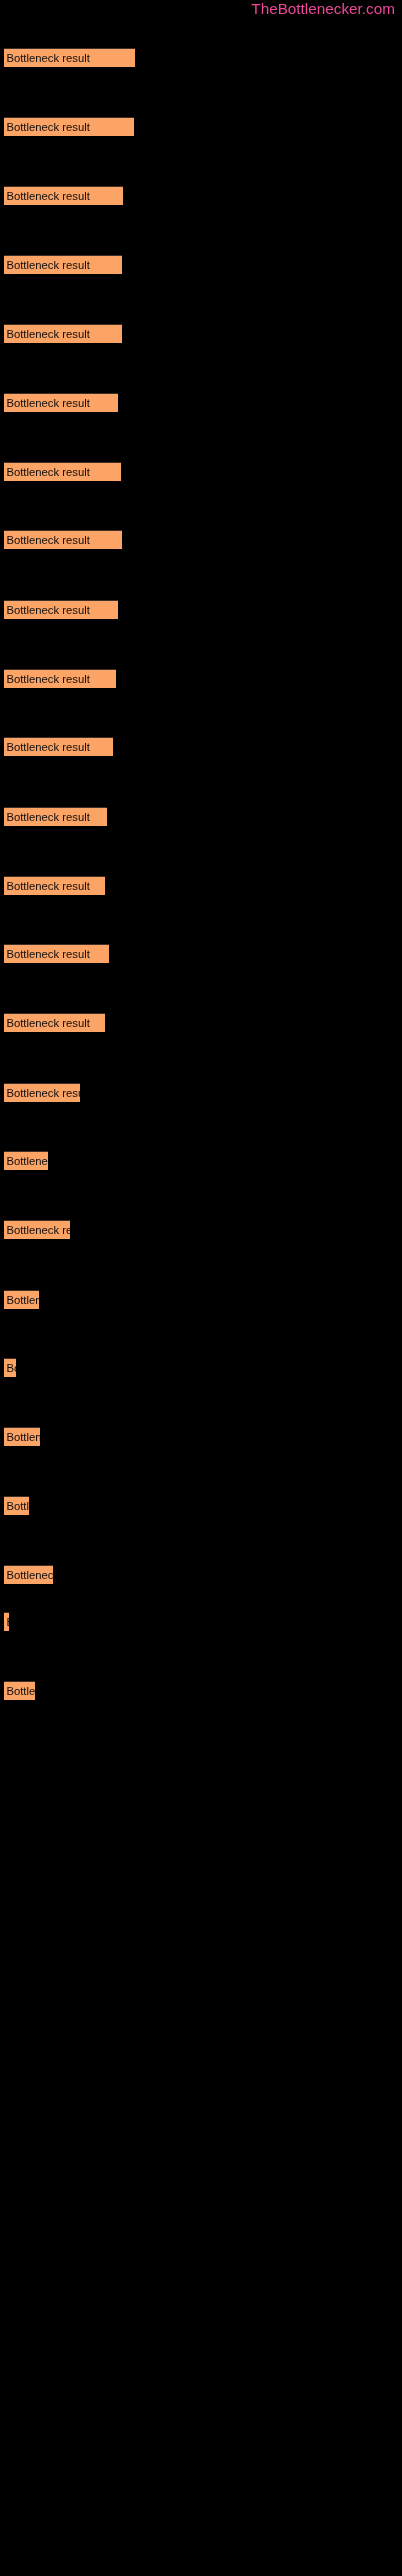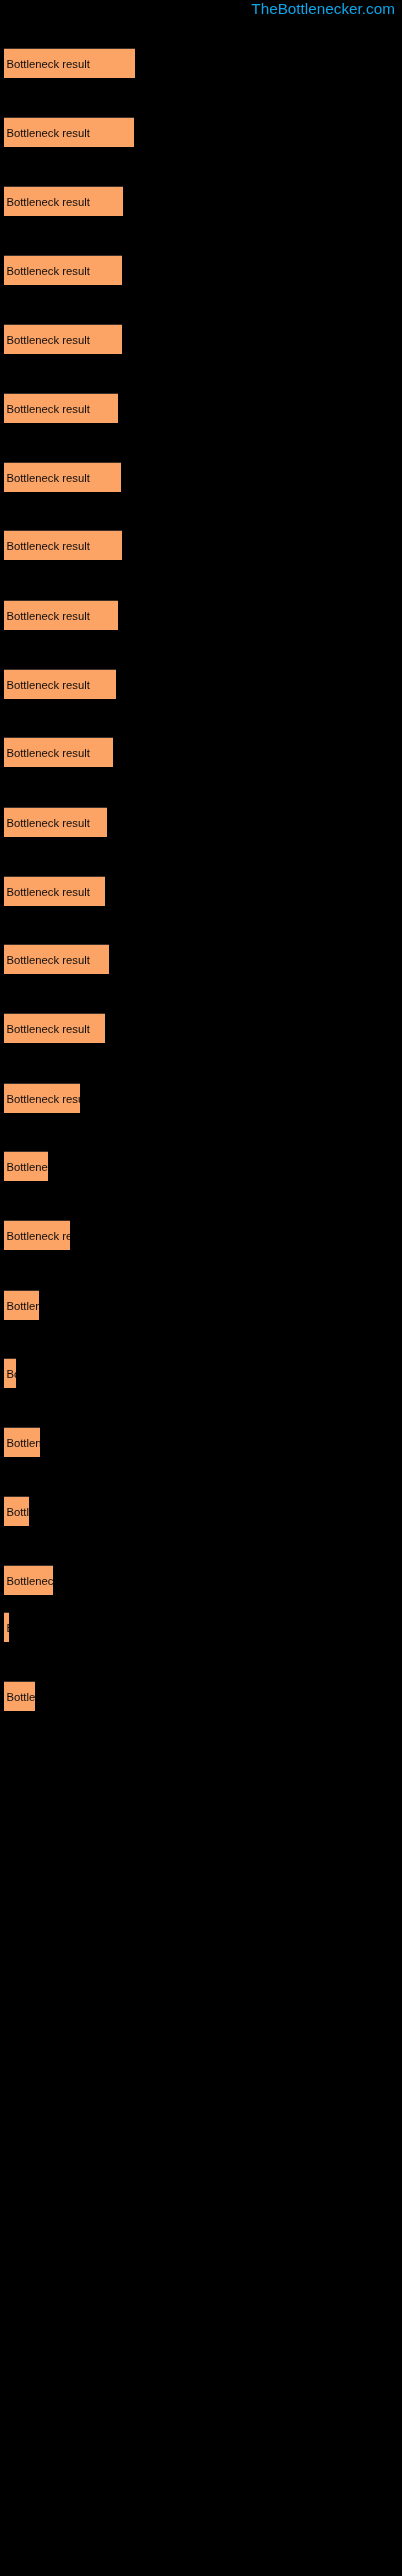--- a/index.html
+++ b/index.html
@@ -23,42 +23,42 @@
     height: 2576px;
     background: #000000;
   }
   .site-title {
     position: absolute;
     right: 8px;
     top: 0.8px;
     font-family: "Liberation Sans", sans-serif;
     font-size: 15.3px;
     line-height: 16px;
-    color: #0ea5e9;
+    color: #ec4899;
     white-space: nowrap;
     letter-spacing: 0px;
   }
   .chart-area {
     position: absolute;
     left: 0;
     top: 0;
     width: 403px;
     height: 2576px;
   }
   .bar-row {
     position: absolute;
     left: 0;
     width: 403px;
     height: 31px;
   }
   .bar {
     position: absolute;
     left: 4px;
     top: 0;
-    height: 30px;
+    height: 19px;
     background: #FCA366;
     border-top: 0.8px solid #3b2f28;
     box-sizing: border-box;
     overflow: hidden;
     white-space: nowrap;
   }
   .bar-label {
     position: absolute;
     left: 2.4px;
     top: 50%;

